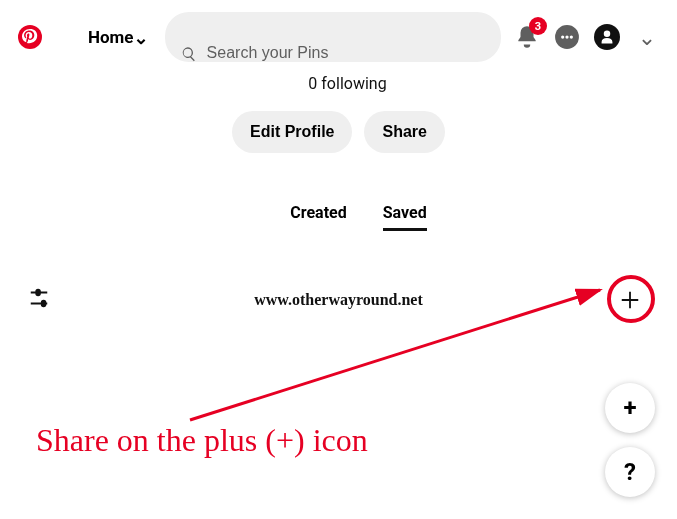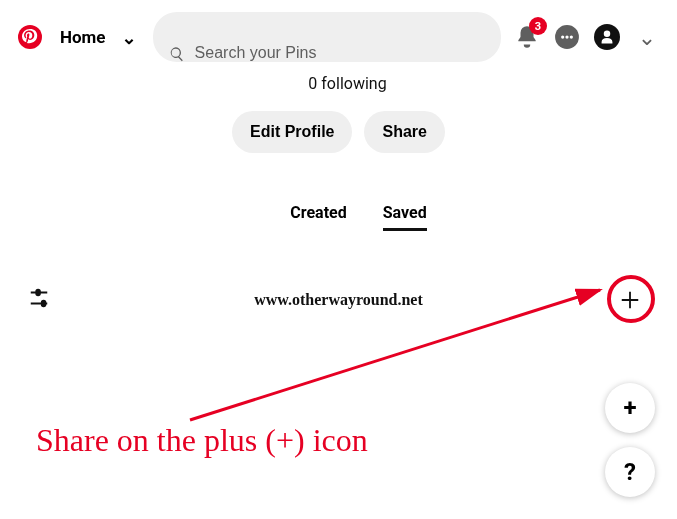--- a/index.html
+++ b/index.html
@@ -16,24 +16,25 @@
     display: flex;
     align-items: center;
     padding: 12px 16px;
     gap: 12px;
   }
   .logo {
     width: 28px; height: 28px;
     display: flex; align-items: center; justify-content: center;
   }
   .home-btn {
-    display: flex; align-items: center; gap: 16px;
+    display: flex; align-items: center; gap: 0;
     font-weight: 700; font-size: 17px;
     cursor: pointer;
     padding: 0 4px;
+    margin-left: 28px;
   }
   .chevron-down { font-size: 18px; }
   .search-bar {
     flex: 1;
     background: #efefef;
     border-radius: 24px;
     height: 50px;
     display: flex;
     align-items: flex-end;
     padding: 0 16px;

